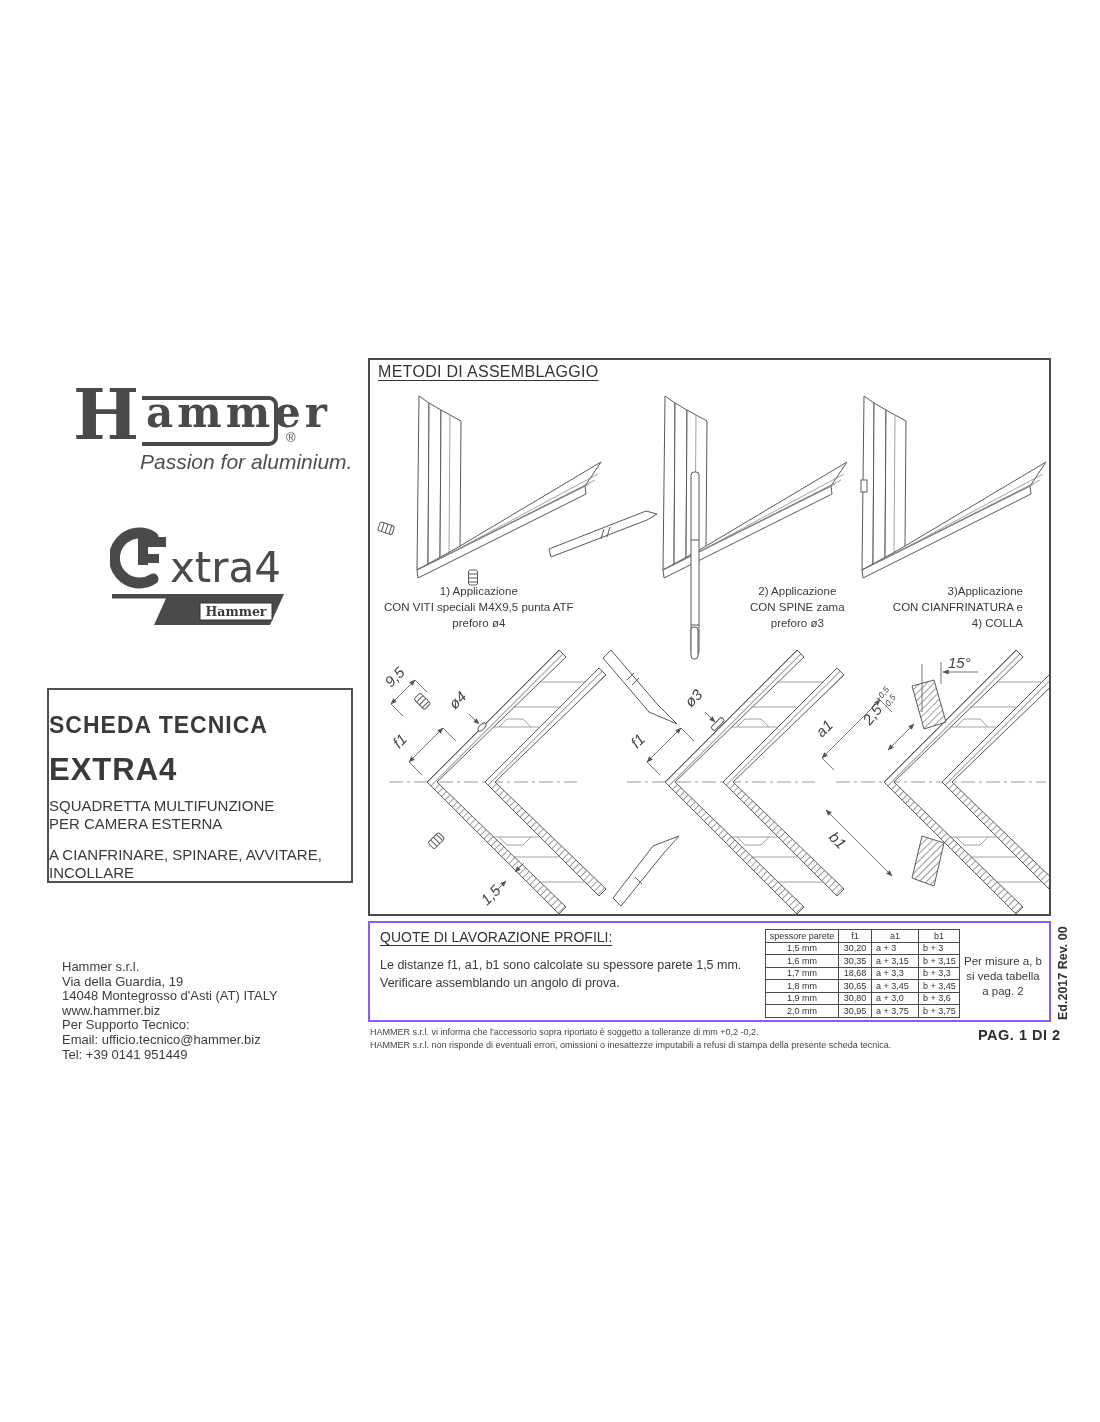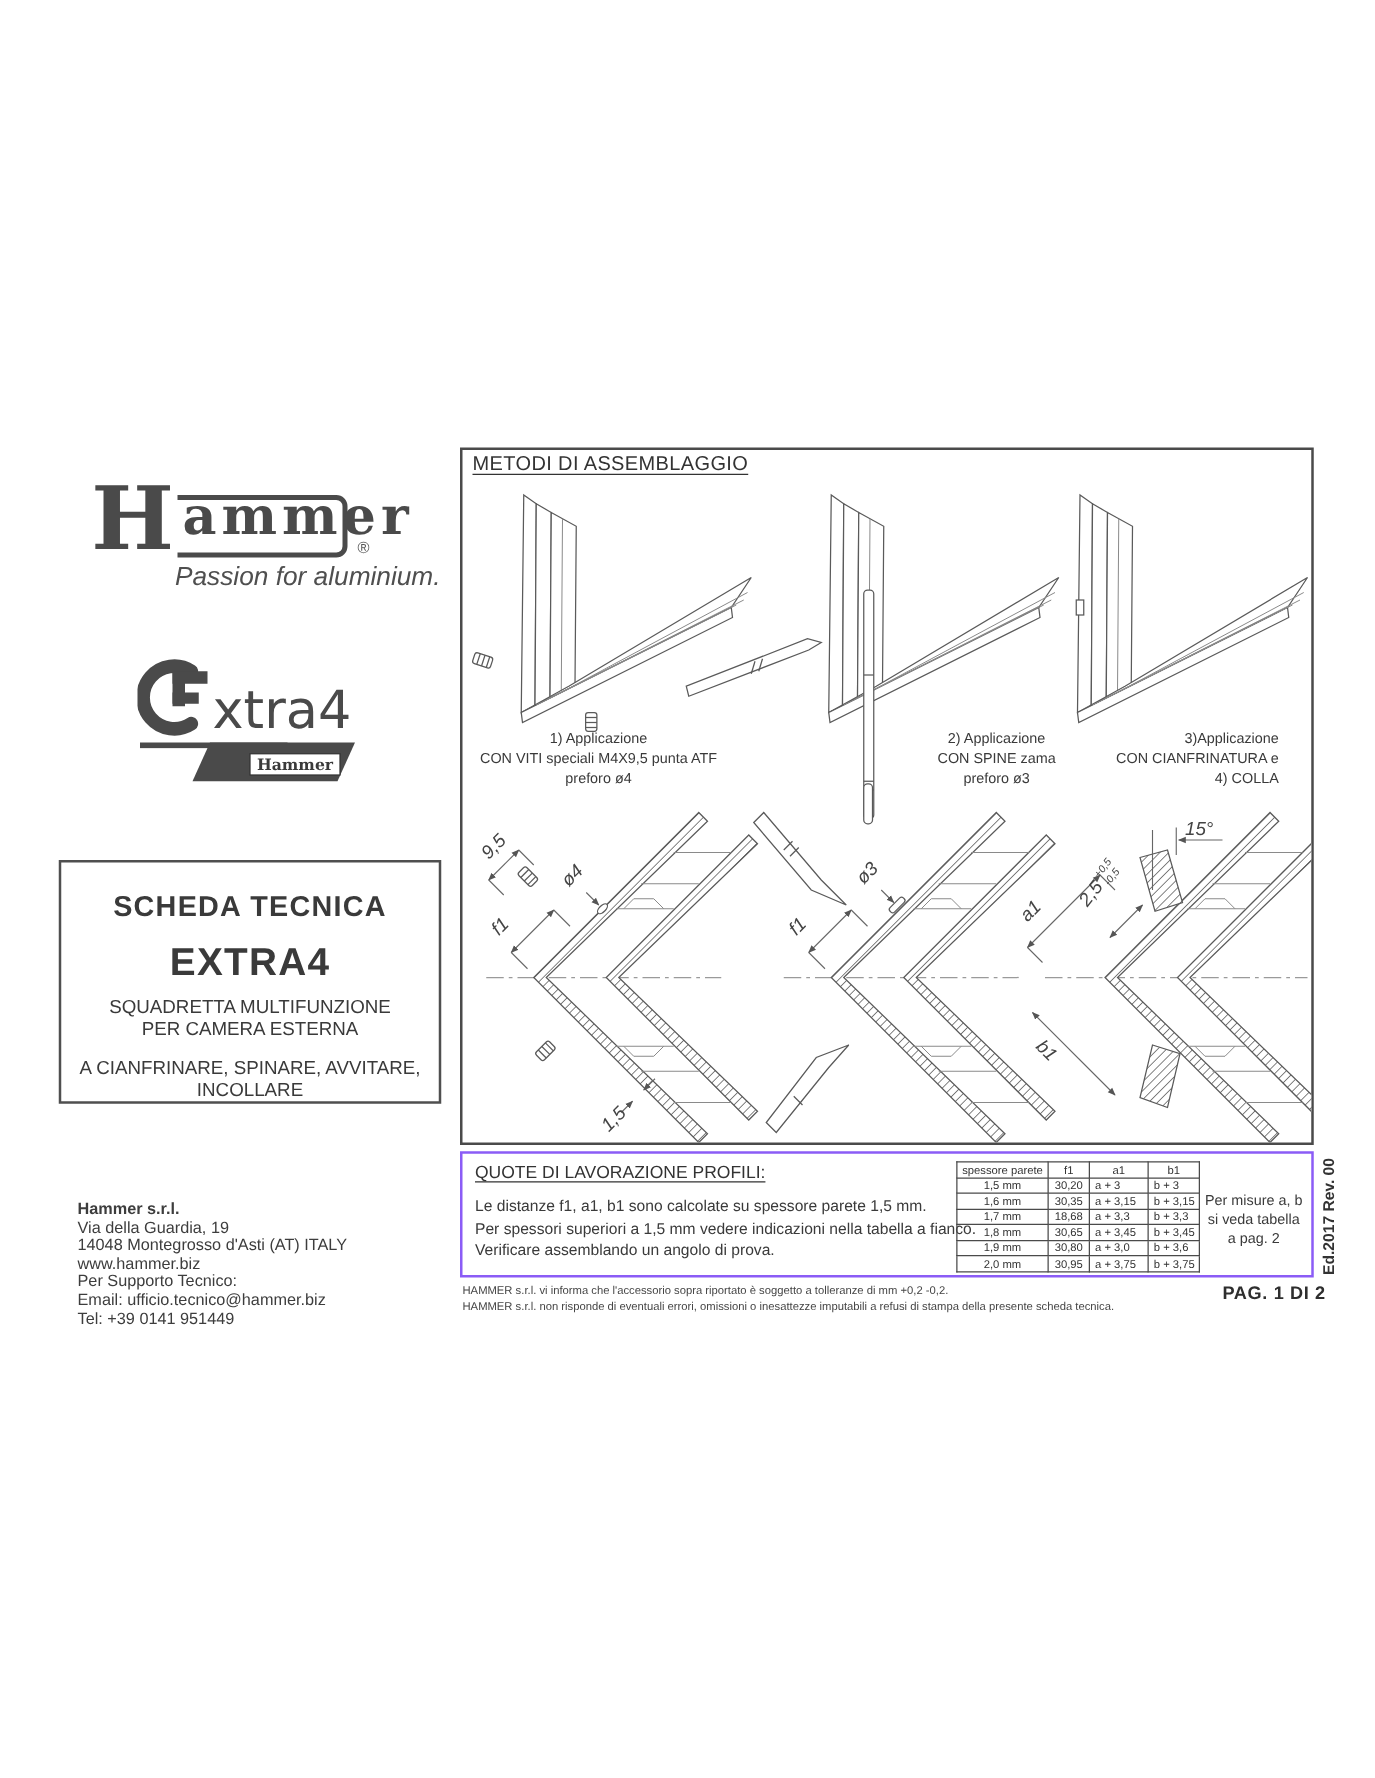--- a/index.html
+++ b/index.html
@@ -15,29 +15,29 @@
   .hl-h{position:absolute;left:-24px;top:-20px;font-family:"DejaVu Serif",serif;font-weight:bold;
         font-size:70px;color:#4a4a4a;background:#fff;padding:0 3px;line-height:1;z-index:2;}
   .hl-reg{position:absolute;left:228px;top:56px;font-size:13px;color:#555;}
   .tagline{position:absolute;left:140px;top:450px;font-style:italic;font-size:21px;color:#4f4f4f;}
 
   
   .extra4{position:absolute;left:110px;top:524px;}
 
   
   .title-box{position:absolute;left:47px;top:688px;width:302px;height:191px;
-             border:2px solid #4f4f4f;text-align:center;color:#3a3a3a;}
+             border:2px solid #4f4f4f;text-align:left;color:#3a3a3a;}
   .tb-heading{margin-top:22px;font-size:23px;font-weight:bold;letter-spacing:1px;}
   .tb-product{margin-top:13px;font-size:31px;font-weight:bold;letter-spacing:1px;}
   .tb-sub{font-size:15px;line-height:18px;margin-top:9px;}
   .tb-feat{font-size:15px;line-height:18px;margin-top:13px;}
 
   
   .contact{position:absolute;left:62px;top:960px;font-size:13px;line-height:14.6px;color:#3d3d3d;}
-  .contact .company{font-weight:bold;}
+  .contact .company{font-weight:normal;}
 
   
   .main-panel{position:absolute;left:368px;top:358px;width:679px;height:554px;border:2px solid #4a4a4a;}
   .panel-title{position:absolute;left:8px;top:3px;font-size:16px;color:#333;
                text-decoration:underline;text-underline-offset:3px;letter-spacing:0.3px;}
   .panel-art{position:absolute;left:0;top:0;}
   .method{position:absolute;top:224px;font-size:11.5px;line-height:15.8px;color:#3a3a3a;text-align:center;}
   .method-1{left:14px;}
   .method-2{left:380px;}
   .method-3{right:26px;text-align:right;}
@@ -282,21 +282,20 @@
       <div>3)Applicazione</div>
       <div>CON CIANFRINATURA e</div>
       <div>4) COLLA</div>
     </div>
   </div>
 
   <div class="quote-panel">
     <div class="quote-title">QUOTE DI LAVORAZIONE PROFILI:</div>
     <div class="quote-body">
       <div>Le distanze f1, a1, b1 sono calcolate su spessore parete 1,5 mm.</div>
-      <div>Per spessori superiori a 1,5 mm vedere indicazioni nella tabella a fianco.</div>
       <div>Verificare assemblando un angolo di prova.</div>
     </div>
 
     <table class="spec-table">
       <thead>
         <tr>
           <th class="col-w0">spessore parete</th>
           <th class="col-w1">f1</th>
           <th class="col-w2">a1</th>
           <th class="col-w3">b1</th>

